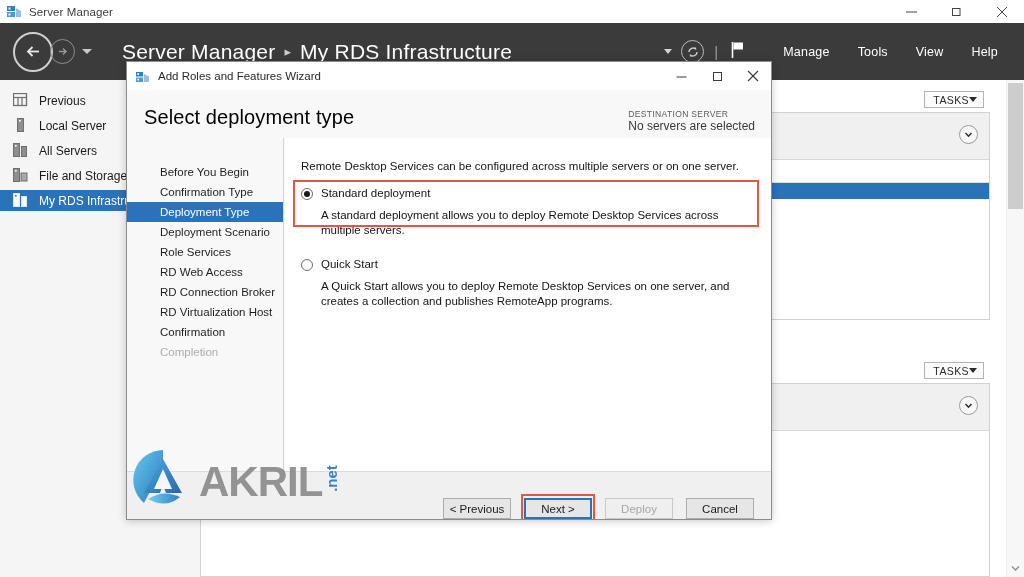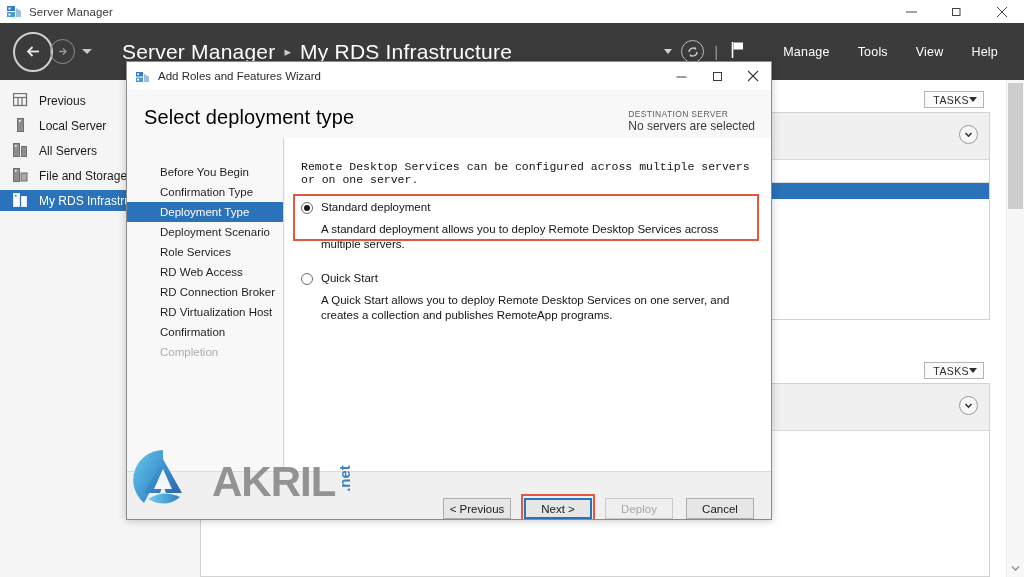--- a/index.html
+++ b/index.html
@@ -217,21 +217,21 @@
     padding-left: 33px; font-size: 11.5px; color: #1f1f1f;
   }
   .wz-step.active { background: #2a72ba; color: #ffffff; }
   .wz-step.disabled { color: #adadad; }
 
   .wz-main {
     position: absolute; left: 158px; top: 0; right: 0; bottom: 0;
     background: #ffffff;
     padding: 22px 18px 0 16px; box-sizing: border-box;
   }
-  .wz-intro { font-size: 11.5px; color: #141414; margin-bottom: 15px; font-family: Liberation Mono, monospace; }
+  .wz-intro { font-size: 11.5px; color: #141414; margin-bottom: 15px; }
   .opt-block { position: relative; }
   .opt-row { display: flex; align-items: flex-start; }
   .radio {
     width: 12px; height: 12px; border-radius: 50%;
     border: 1px solid #6b6b6b; background: #ffffff;
     margin-right: 8px; margin-top: 1px; flex: none;
     display: flex; align-items: center; justify-content: center;
     box-sizing: border-box;
   }
   .radio .dot {
@@ -272,21 +272,21 @@
   }
 
   
   .watermark {
     position: absolute; left: 130px; top: 447px;
     display: flex; align-items: center; pointer-events: none;
     opacity: .93;
   }
   .wm-text {
     font-size: 42px; font-weight: 700; color: #8c8c8c;
-    letter-spacing: -1px; margin-left: 16px;
+    letter-spacing: -1px; margin-left: 3px;
     font-family: "Liberation Sans", sans-serif;
   }
   .wm-net {
     font-size: 15px; font-weight: 700; color: #2f77c0;
     transform: rotate(-90deg); transform-origin: center;
     margin-left: -4px; margin-bottom: 8px;
   }
 </style>
 </head>
 <body>

